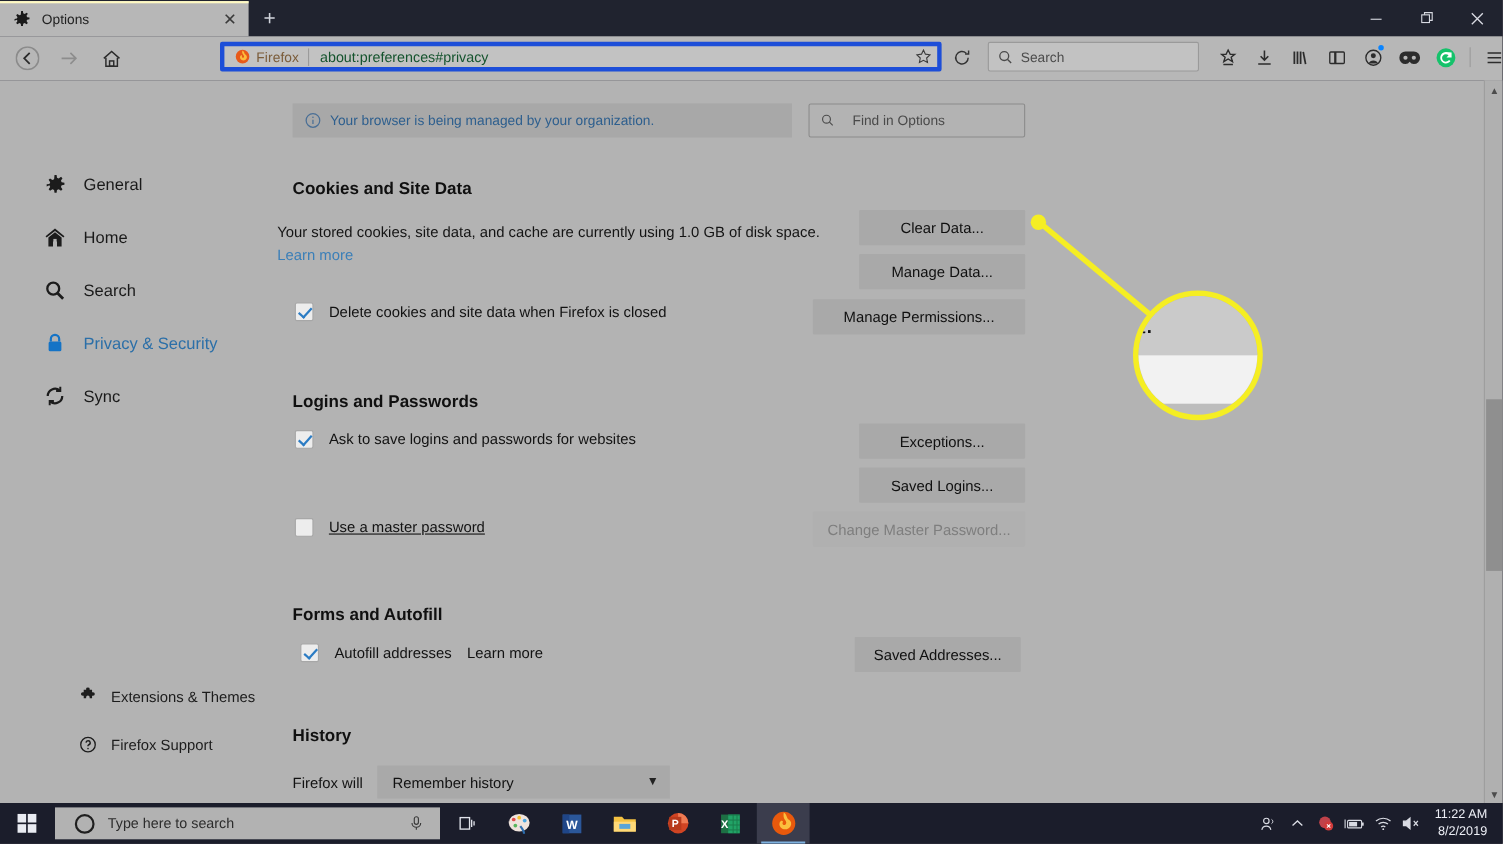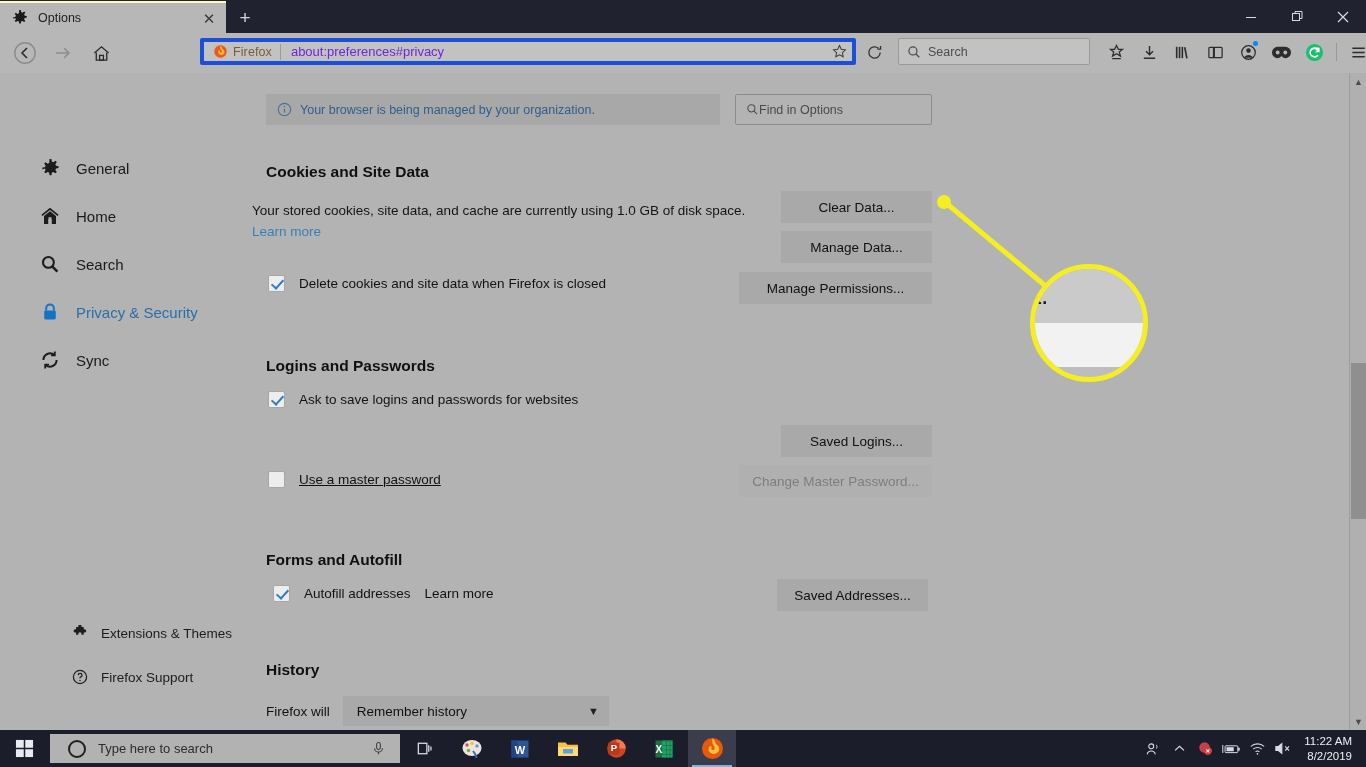--- a/index.html
+++ b/index.html
@@ -55,21 +55,21 @@
   .navbtn.disabled { color: #8d8d8d; }
   .urlbar {
     position: absolute; left: 200px; top: 38px; width: 656px; height: 27px;
     background: #c2c2c2; border: 4px solid #1d4ed8; border-radius: 2px;
     display: flex; align-items: center;
   }
   .ident { display: flex; align-items: center; padding: 0 8px 0 9px; height: 100%; }
   .ident-label { font-size: 12.5px; color: #7b5c3a; margin-left: 5px; letter-spacing: .1px; }
   .ident-sep { width: 1px; height: 16px; background: #9b9b9b; }
   .url-text {
-    flex: 1; font-size: 13px; color: #6d28d9; padding-left: 10px;
+    flex: 1; font-size: 13px; color: #14532d; padding-left: 10px;
     white-space: nowrap; overflow: hidden;
   }
   .url-icon { width: 26px; display: flex; align-items: center; justify-content: center; color: #3c3c3c; }
   .reload {
     position: absolute; left: 862px; top: 40px; width: 24px; height: 24px;
     display: flex; align-items: center; justify-content: center; color: #333;
   }
   .searchbar {
     position: absolute; left: 898px; top: 38px; width: 192px; height: 27px;
     background: #c2c2c2; border: 1px solid #9a9a9a; border-radius: 2px;
@@ -111,21 +111,21 @@
     background: #a8a8a8; display: flex; align-items: center; padding-left: 11px;
   }
   .notice-ico { display: flex; color: #4a6f96; flex: none; }
   .notice-txt { margin-left: 8px; font-size: 12.5px; color: #2e5f8e; }
   .findbox {
     position: absolute; left: 735px; top: 21px; width: 197px; height: 31px;
     background: #b3b3b3; border: 1px solid #8c8c8c; border-radius: 2px;
     display: flex; align-items: center; padding-left: 10px;
   }
   .findbox .fi { display: flex; color: #4d4d4d; flex: none; }
-  .findbox .fl { margin-left: 0; font-size: 12.5px; color: #4a4a4a; }
+  .findbox .fl { margin-left: 16px; font-size: 12.5px; color: #4a4a4a; }
 
   .sec-title {
     position: absolute; left: 266px; font-size: 15.5px; font-weight: bold; color: #101010;
   }
   .body-txt { position: absolute; left: 252px; font-size: 13.5px; color: #141414; line-height: 21px; }
   .lnk { color: #3b7fb8; }
 
   .checkrow { position: absolute; display: flex; align-items: center; }
   .cbox {
     width: 17px; height: 17px; background: #ededed; border: 1px solid #a7a7a7;
@@ -477,20 +477,21 @@
     <div class="sec-title" style="top:284px">Logins and Passwords</div>
     <div class="checkrow" style="left:268px; top:318px">
       <span class="cbox checked"></span>
       <span class="cb-lbl">Ask to save logins and passwords for websites</span>
     </div>
     <div class="checkrow" style="left:268px; top:398px">
       <span class="cbox"></span>
       <span class="cb-lbl ul">Use a master password</span>
     </div>
 
+    <div class="btn" style="left:781px; top:312px; width:151px">Exceptions...</div>
     <div class="btn" style="left:781px; top:352px; width:151px">Saved Logins...</div>
     <div class="btn disabled" style="left:739px; top:392px; width:193px">Change Master Password...</div>
 
     <div class="sec-title" style="top:478px">Forms and Autofill</div>
     <div class="checkrow" style="left:273px; top:512px">
       <span class="cbox checked"></span>
       <span class="cb-lbl">Autofill addresses</span>
       <span class="cb-lbl lnk" style="margin-left:14px">Learn more</span>
     </div>
     <div class="btn" style="left:777px; top:506px; width:151px">Saved Addresses...</div>

